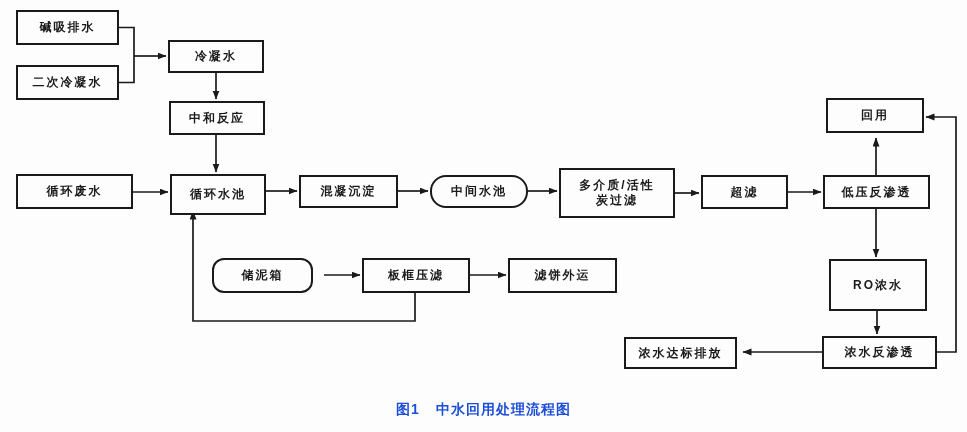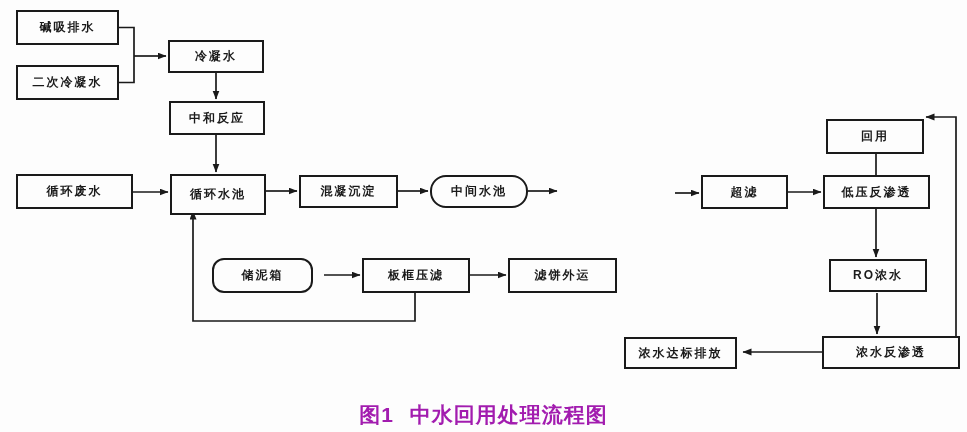--- a/index.html
+++ b/index.html
@@ -28,31 +28,31 @@
   .n-secondary  {left:16px;  top:65px;  width:103px; height:35px;}
   .n-condensate {left:168px; top:40px;  width:96px;  height:33px;}
   .n-neutral    {left:169px; top:101px; width:96px;  height:34px;}
   .n-circwaste  {left:16px;  top:174px; width:117px; height:35px;}
   .n-circpool   {left:170px; top:174px; width:96px;  height:41px;}
   .n-coag       {left:299px; top:175px; width:99px;  height:33px;}
   .n-interpool  {left:430px; top:175px; width:98px;  height:33px;border-radius:16px;}
   .n-multi      {left:559px; top:168px; width:116px; height:50px;}
   .n-uf         {left:701px; top:175px; width:87px;  height:34px;}
   .n-lpro       {left:823px; top:175px; width:107px; height:34px;}
-  .n-reuse      {left:826px; top:119px; width:98px;  height:35px;}
-  .n-roconc     {left:829px; top:259px; width:98px;  height:33px;}
-  .n-concro     {left:822px; top:336px; width:138px; height:33px;}
+  .n-reuse      {left:826px; top:98px; width:98px;  height:35px;}
+  .n-roconc     {left:829px; top:259px; width:98px;  height:52px;}
+  .n-concro     {left:822px; top:336px; width:115px; height:33px;}
   .n-discharge  {left:624px; top:337px; width:113px; height:32px;}
   .n-sludge     {left:212px; top:258px; width:101px; height:35px;border-radius:12px;}
   .n-press      {left:362px; top:258px; width:108px; height:35px;}
   .n-cake       {left:508px; top:258px; width:109px; height:35px;}
   .caption{
     position:absolute;left:0;top:401px;width:967px;
     display:flex;justify-content:center;align-items:center;gap:16px;
-    font-size:21px;font-weight:bold;color:#a21caf;letter-spacing:1px;
+    font-size:14px;font-weight:bold;color:#1d4ed8;letter-spacing:1px;
   }
 </style>
 </head>
 <body>
 
 <div id="stage">
 
   <svg id="connectors" viewBox="0 0 967 432" xmlns="http://www.w3.org/2000/svg">
     <defs>
       <marker id="arw" markerWidth="10" markerHeight="8" refX="8.5" refY="3.5" orient="auto" markerUnits="userSpaceOnUse">
@@ -103,20 +103,24 @@
   </div>
   <div class="node n-circpool">
     <span class="lbl">循环水池</span>
   </div>
   <div class="node n-coag">
     <span class="lbl">混凝沉淀</span>
   </div>
   <div class="node n-interpool">
     <span class="lbl">中间水池</span>
   </div>
+  <div class="node n-multi">
+    <span class="lbl">多介质/活性
+炭过滤</span>
+  </div>
   <div class="node n-uf">
     <span class="lbl">超滤</span>
   </div>
   <div class="node n-lpro">
     <span class="lbl">低压反渗透</span>
   </div>
   <div class="node n-reuse">
     <span class="lbl">回用</span>
   </div>
   <div class="node n-roconc">

